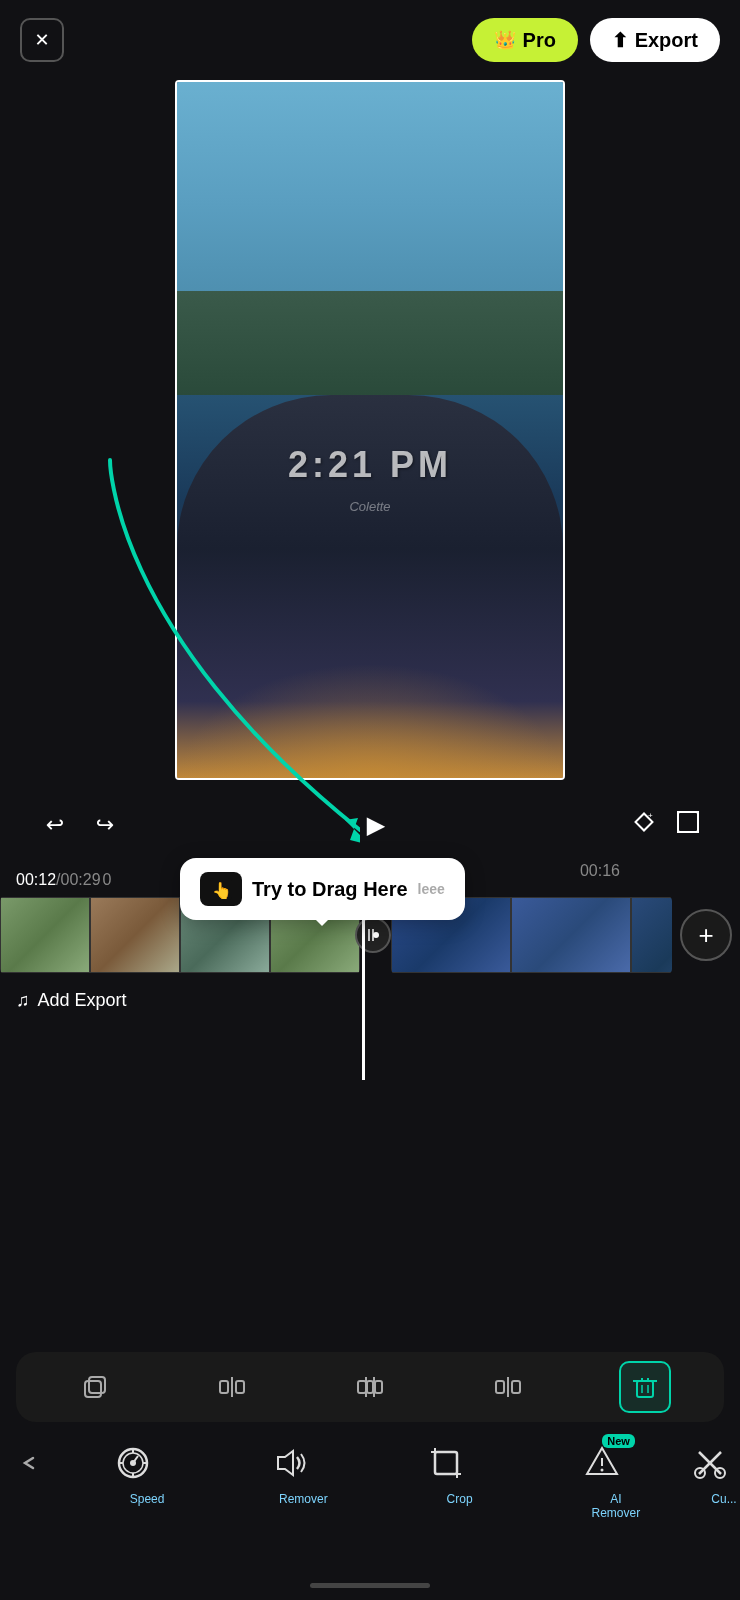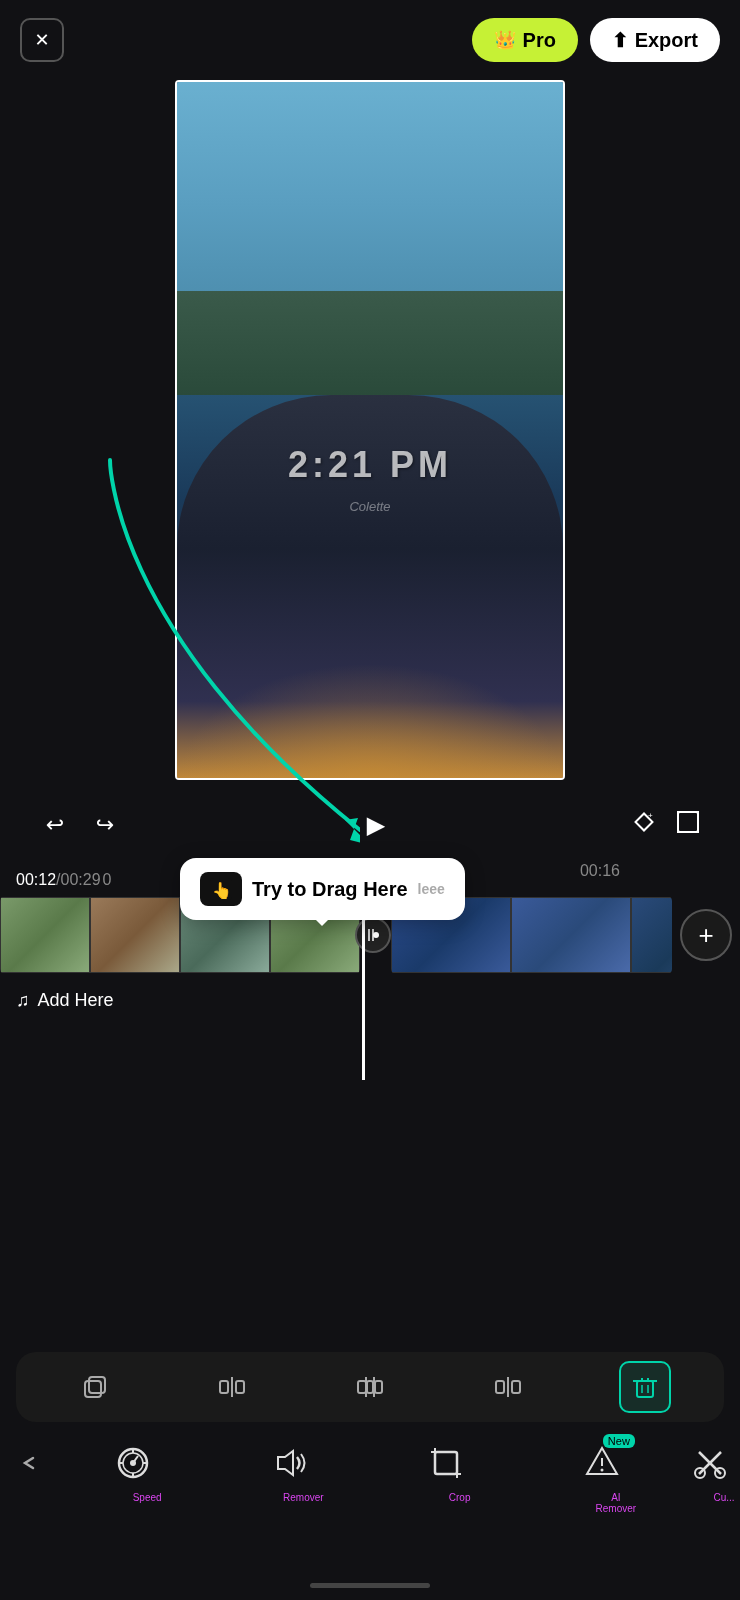--- a/index.html
+++ b/index.html
@@ -397,22 +397,22 @@
       max-width: 55px;
       min-width: 55px;
     }
     .tab-icon {
       width: 46px; height: 46px;
       display: flex; align-items: center; justify-content: center;
       font-size: 26px;
       color: #ddd;
     }
     .tab-label {
-      font-size: 10px;
-      color: #d946ef;
+      font-size: 12px;
+      color: #7dd3fc;
       text-align: center;
       margin-left: 28px;
     }
     .tab-chevron {
       width: 46px; height: 46px;
       display: flex; align-items: center; justify-content: center;
       color: #aaa;
       font-size: 22px;
     }
     .tab-icon-wrapper {
@@ -558,21 +558,21 @@
 
   <div class="add-clip-btn">
     <span>+</span>
   </div>
 </div>
 
 <div class="track-duration-badge">6.6s</div>
 
 <div class="add-music-row">
   <span class="music-icon">♫</span>
-  <span>Add Here</span>
+  <span>Add Export</span>
 </div>
 
 <div class="edit-toolbar">
 
   <div class="toolbar-btn">
     <svg width="28" height="28" viewBox="0 0 28 28" fill="none">
       <rect x="4" y="8" width="16" height="16" rx="3" stroke="#aaa" stroke-width="2"></rect>
       <rect x="8" y="4" width="16" height="16" rx="3" stroke="#aaa" stroke-width="2"></rect>
     </svg>
   </div>
@@ -666,21 +666,21 @@
   </div>
 
   <div class="tab-item">
     <div class="tab-icon-wrapper">
       <div class="tab-icon" style="position:relative;">
         <svg width="38" height="38" viewBox="0 0 38 38" fill="none">
           <polygon points="19,4 34,30 4,30" stroke="#ddd" stroke-width="2" fill="none"></polygon>
           <line x1="19" y1="14" x2="19" y2="22" stroke="#ddd" stroke-width="2"></line>
           <circle cx="19" cy="26" r="1.5" fill="#ddd"></circle>
         </svg>
-        <span style="position:absolute; top:-6px; right:-10px; background:#00d4aa; color:#000; font-size:11px; font-weight:400; padding:1px 5px; border-radius:6px;">New</span>
+        <span style="position:absolute; top:-6px; right:-10px; background:#00d4aa; color:#000; font-size:11px; font-weight:700; padding:1px 5px; border-radius:6px;">New</span>
       </div>
     </div>
     <span class="tab-label">AI<br>Remover</span>
   </div>
 
   <div class="tab-item" style="min-width:60px; max-width:60px; overflow:hidden;">
     <div class="tab-icon">
       <svg width="38" height="38" viewBox="0 0 38 38" fill="none">
         <line x1="8" y1="8" x2="30" y2="30" stroke="#ddd" stroke-width="2.5"></line>
         <line x1="30" y1="8" x2="8" y2="30" stroke="#ddd" stroke-width="2.5"></line>

